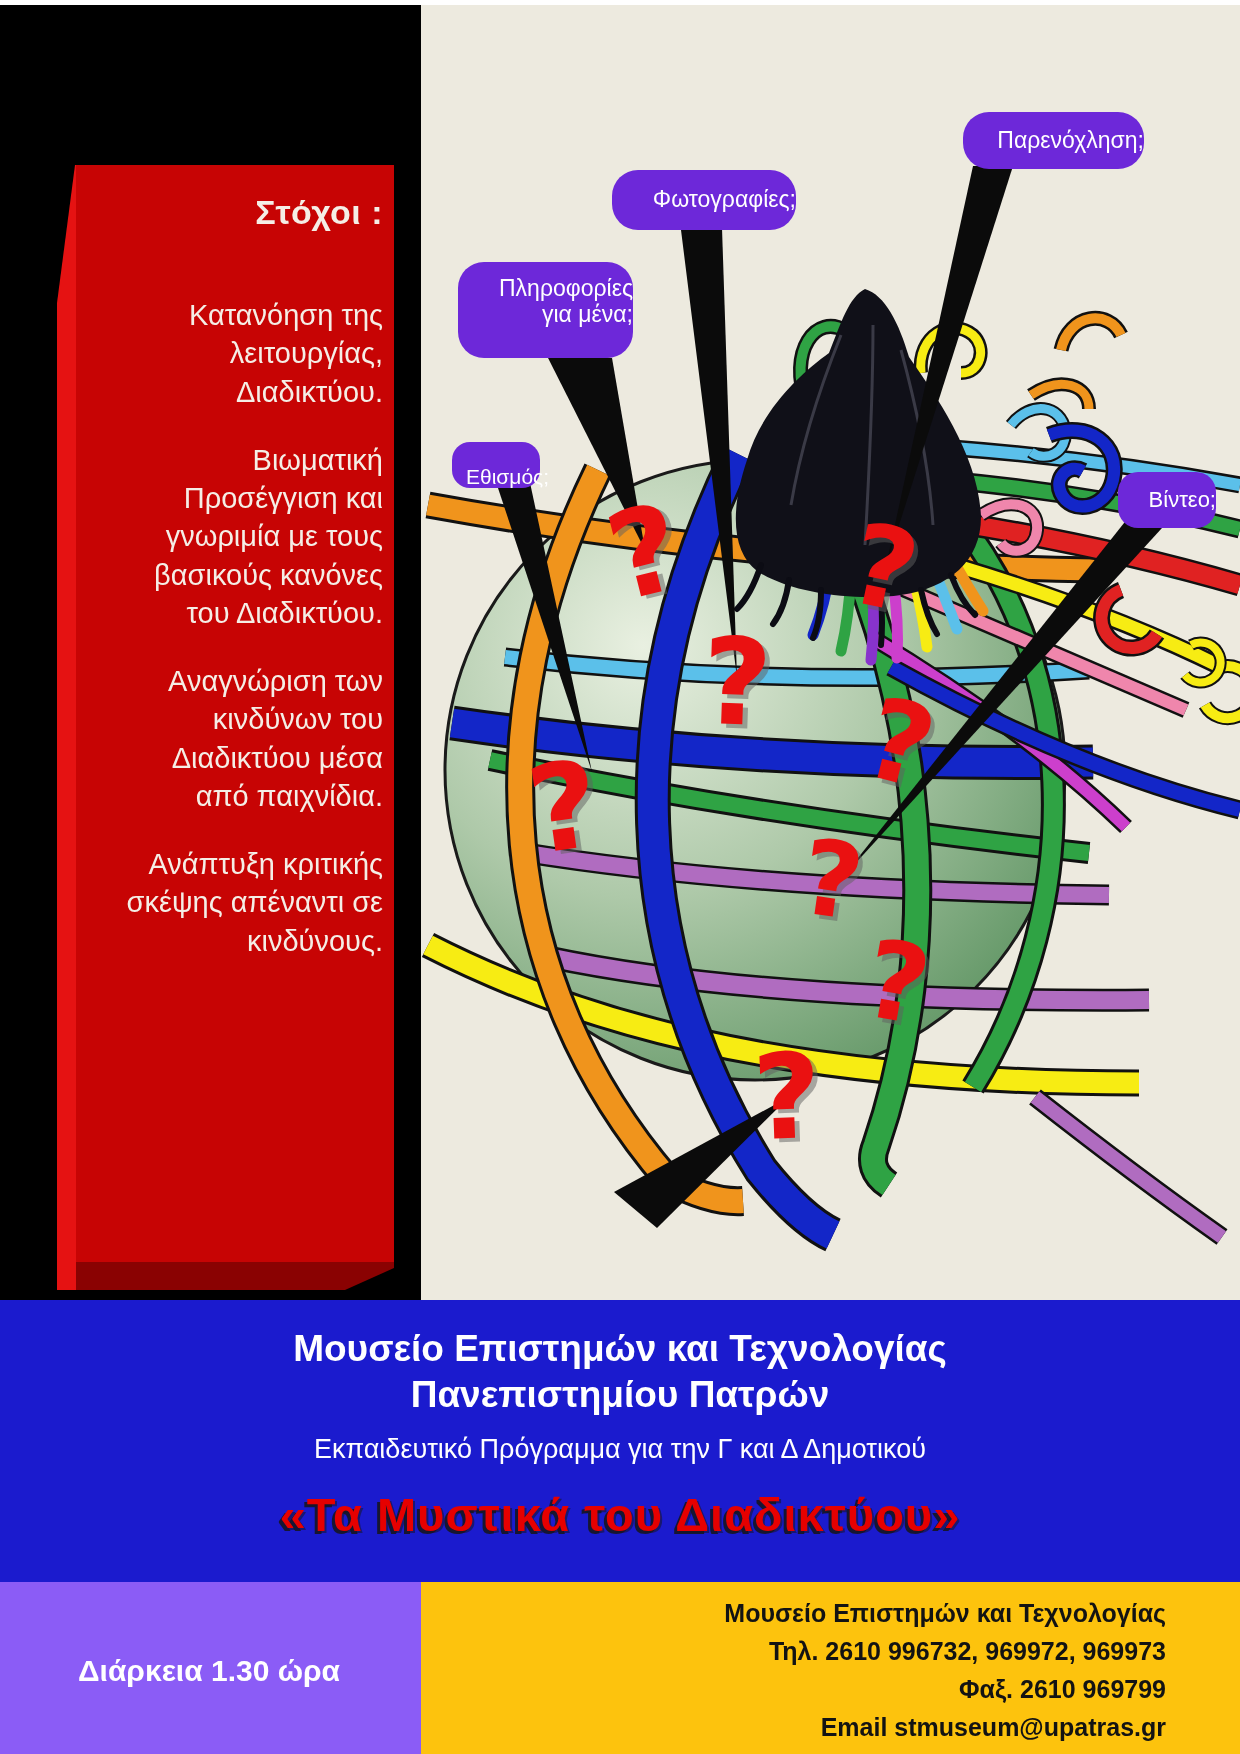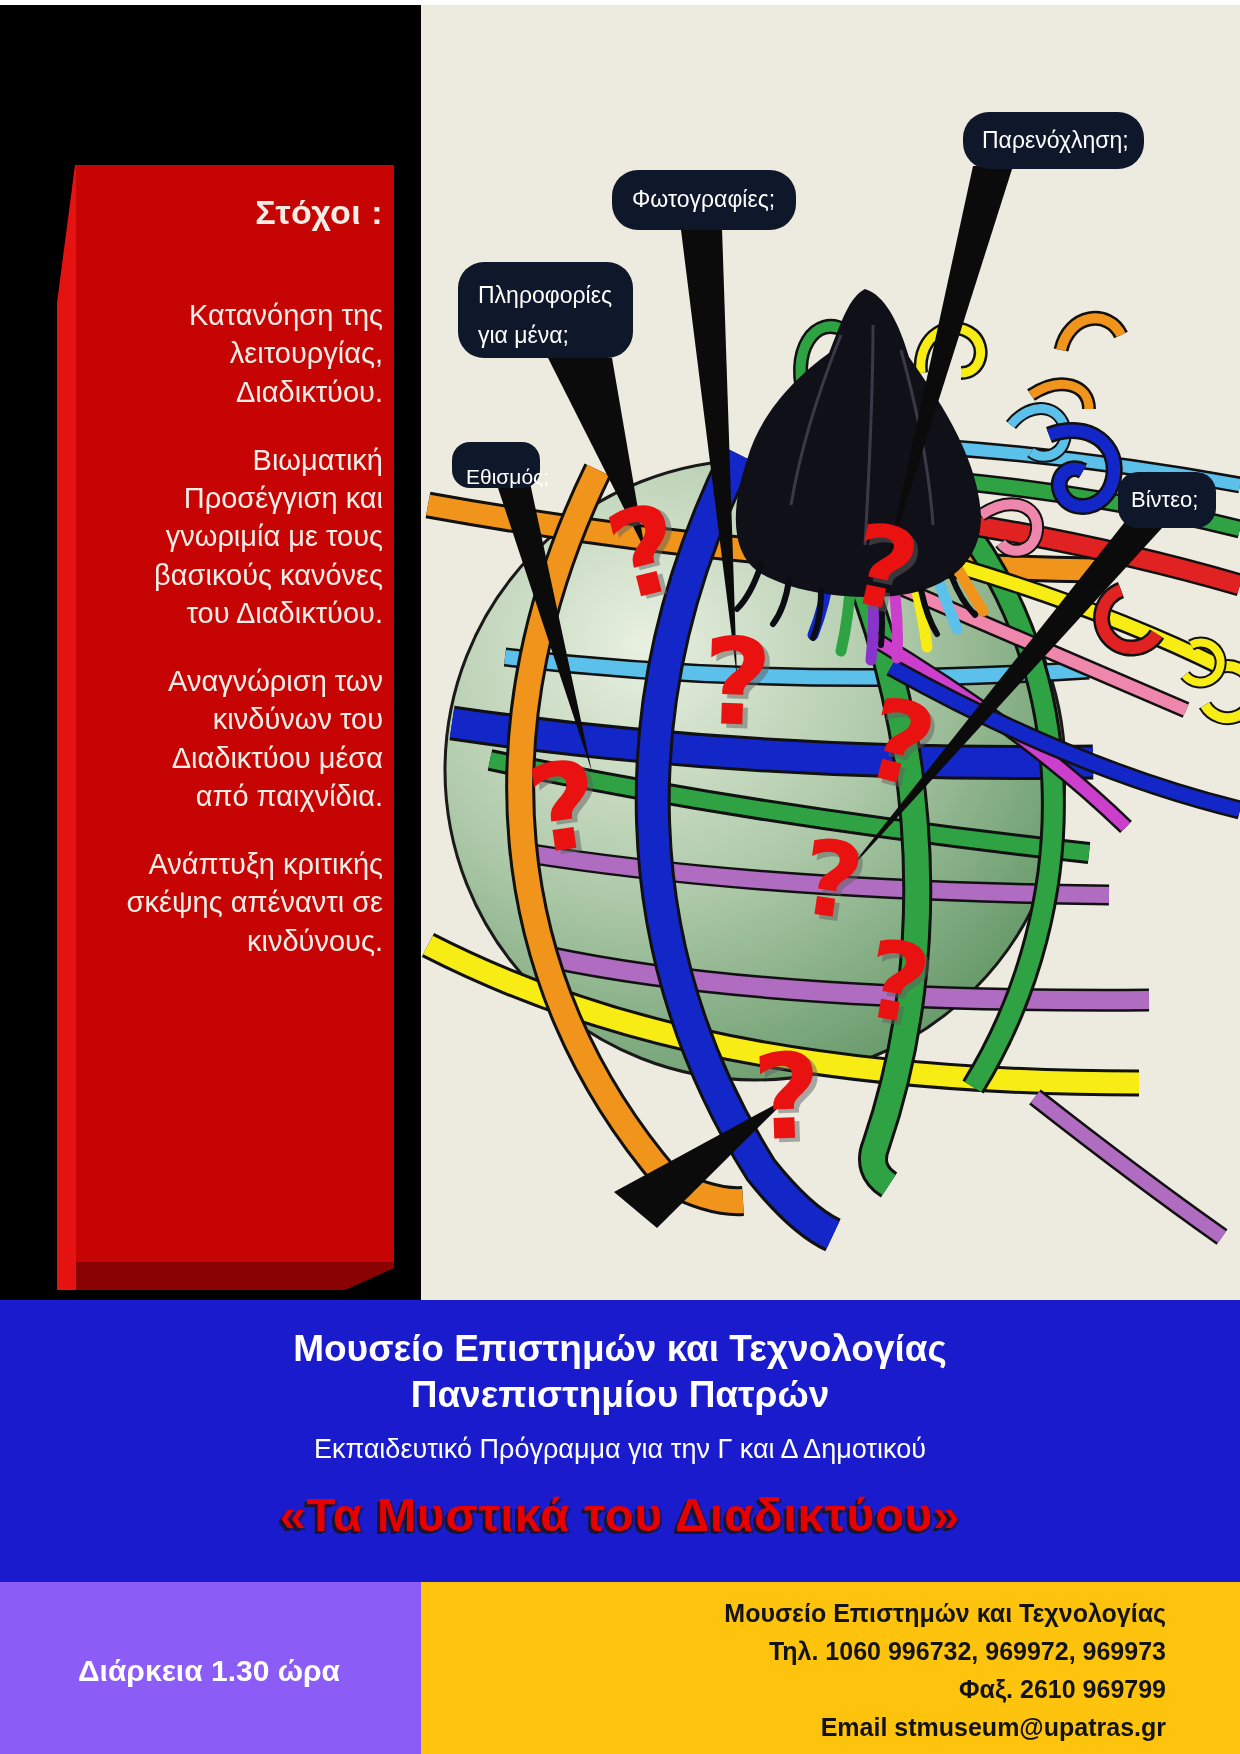--- a/index.html
+++ b/index.html
@@ -18,22 +18,22 @@
     clip-path:polygon(18px 0,21px 0,21px 1125px,0 1125px,0 138px);}
   .redbox .face{position:absolute;left:19px;top:0;width:318px;height:1097px;background:#c70404;}
   .redbox .bevel{position:absolute;inset:0;background:#8a0202;
     clip-path:polygon(19px 1097px,337px 1097px,337px 1103px,288px 1125px,19px 1125px);}
   .redbox .content{position:absolute;left:58px;top:28px;width:268px;color:#f5eee6;}
   .goals-heading{font-size:34px;font-weight:bold;margin:0;letter-spacing:.5px;}
   .goal{font-size:29px;line-height:1.32;margin:0 0 30px 0;font-weight:500;}
   .goal.first{margin-top:64px;}
 
   
-  .bubble{position:absolute;background:#0f172a;color:#fff;border-radius:26px;z-index:30;box-sizing:border-box;}
-  .b-info{left:458px;top:262px;width:175px;height:96px;padding:13px 0 0 20px;font-size:23px;line-height:40px;}
+  .bubble{position:absolute;background:#6d28d9;color:#fff;border-radius:26px;z-index:30;box-sizing:border-box;text-align:right;}
+  .b-info{left:458px;top:262px;width:175px;height:96px;padding:13px 0 0 20px;font-size:23px;line-height:26px;}
   .b-addiction{left:452px;top:442px;width:88px;height:46px;padding:12px 0 0 14px;font-size:21px;line-height:45px;border-radius:18px;}
   .b-photos{left:612px;top:170px;width:184px;height:60px;padding:0 0 0 20px;font-size:23px;line-height:59px;}
   .b-harassment{left:963px;top:112px;width:181px;height:57px;padding:0 0 0 19px;font-size:23px;line-height:56px;}
   .b-video{left:1118px;top:472px;width:98px;height:56px;padding:0 0 0 13px;font-size:22px;line-height:55px;border-radius:20px;}
   .b-device{left:462px;top:1180px;width:172px;height:112px;padding:11px 12px 0 15px;font-size:21px;line-height:30px;border-radius:24px;}
 
   
   .qm{position:absolute;z-index:25;color:#ea1111;font-weight:800;
     font-family:"DejaVu Sans",sans-serif;
     text-shadow:5px 4px 0 rgba(95,95,95,.5);line-height:1;}
@@ -214,18 +214,18 @@
     <div class="l2">Πανεπιστημίου Πατρών</div>
     <div class="l3">Εκπαιδευτικό Πρόγραμμα για την Γ και Δ Δημοτικού</div>
     <div class="title">«Τα Μυστικά του Διαδικτύου»</div>
   </div>
 
   <div class="foot-black">
     <div class="duration">Διάρκεια  1.30 ώρα</div>
   </div>
   <div class="foot-yellow">
     <div class="fline">Μουσείο Επιστημών και Τεχνολογίας</div>
-    <div class="fline">Τηλ. 1060 996732, 969972, 969973</div>
+    <div class="fline">Τηλ. 2610 996732, 969972, 969973</div>
     <div class="fline">Φαξ. 2610 969799</div>
     <div class="fline">Email stmuseum@upatras.gr</div>
   </div>
 
 </div>
 
 </body></html>

